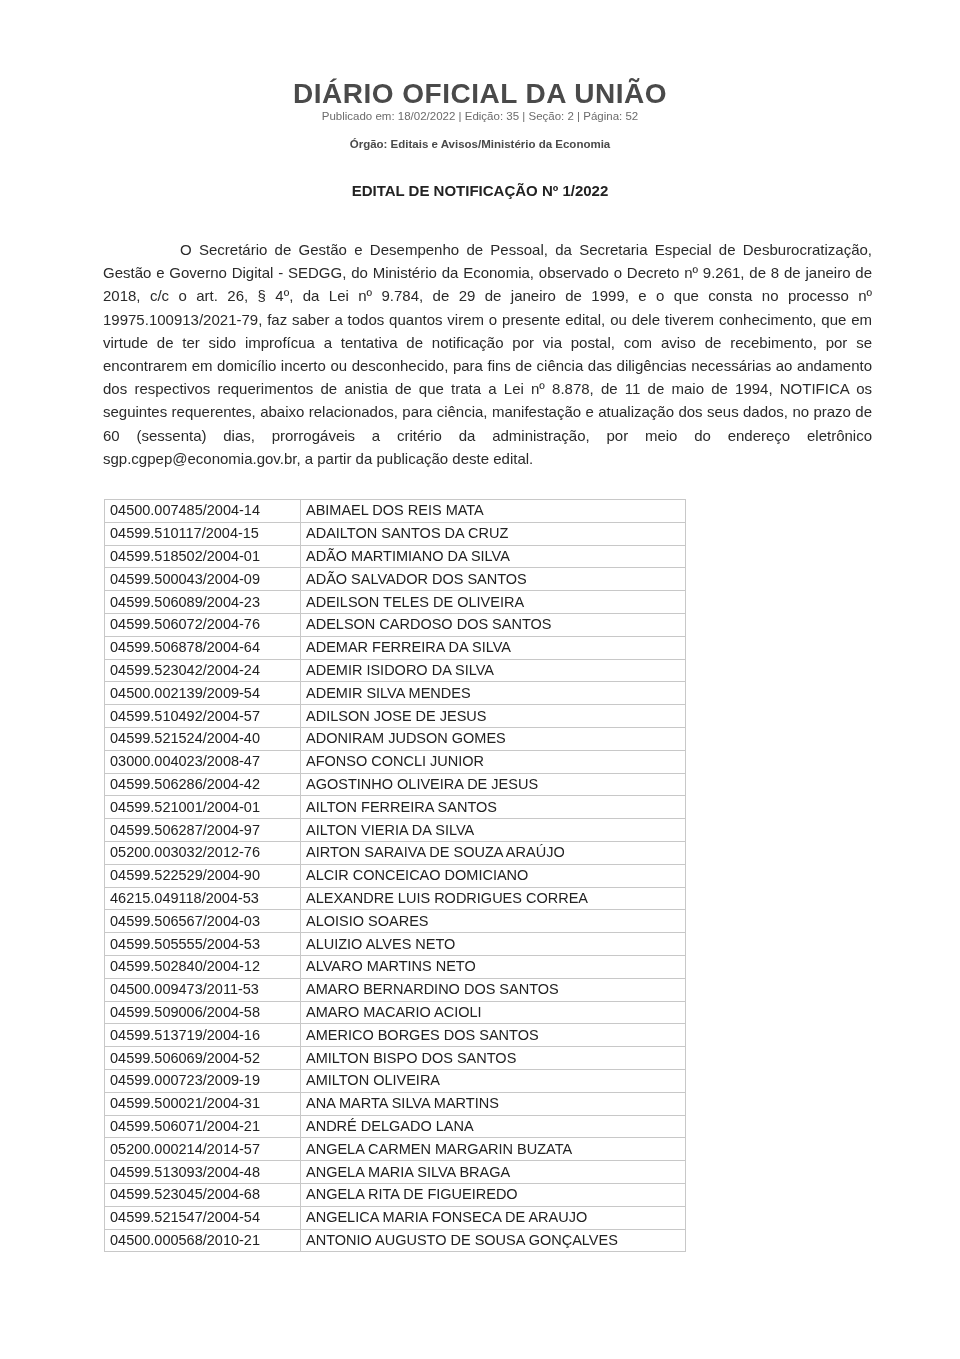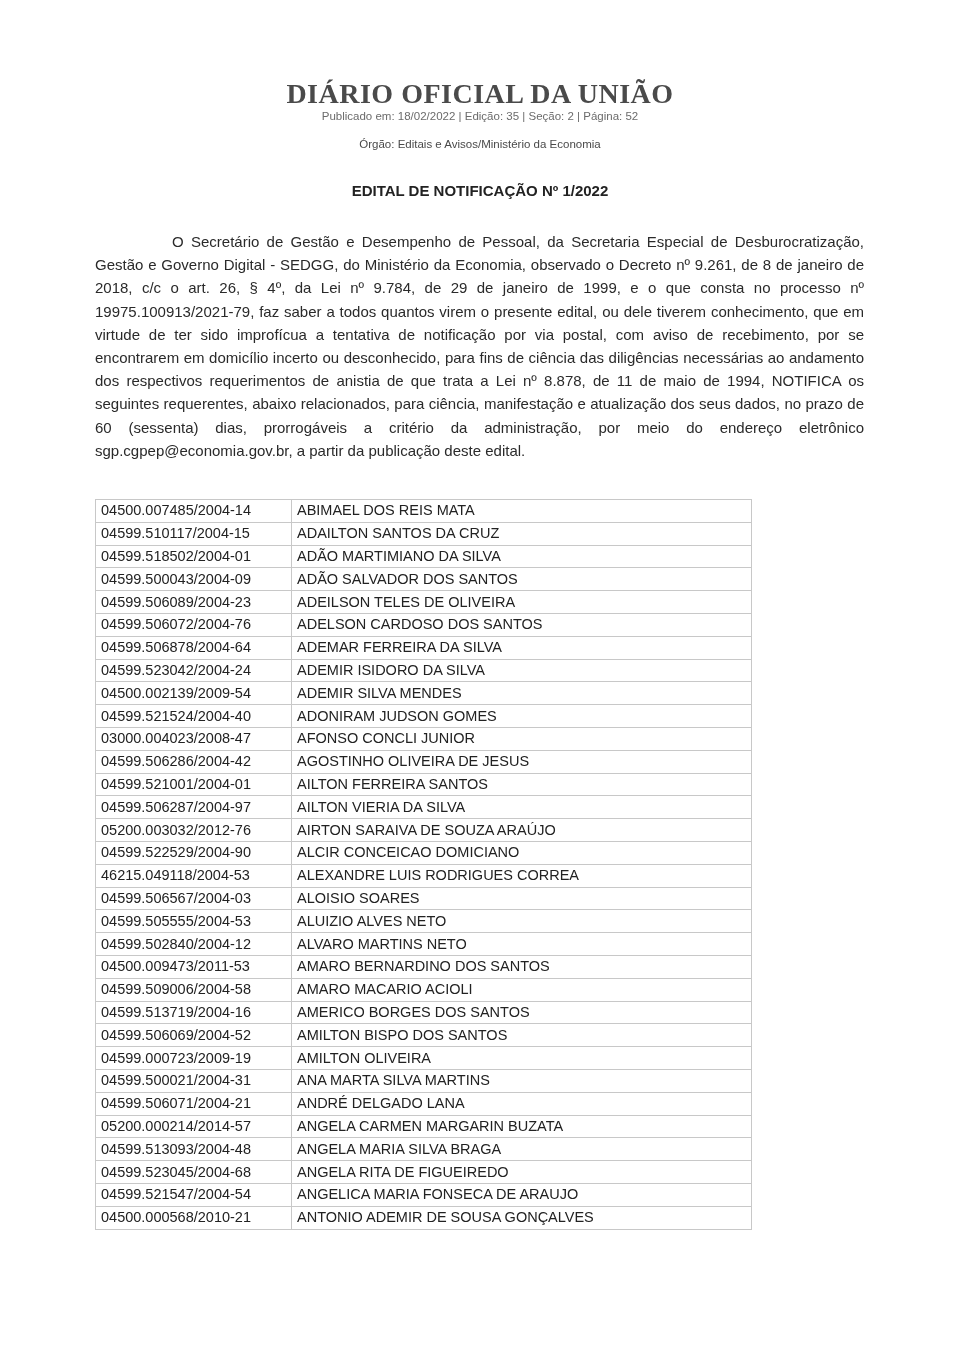--- a/index.html
+++ b/index.html
@@ -20,21 +20,21 @@
       left: 0; top: 0;
       width: 960px;
       height: 1359px;
     }
     .masthead {
       position: absolute;
       top: 78px;
       left: 0;
       width: 960px;
       text-align: center;
-      font-family: Liberation Serif, serif;
+      font-family: Liberation Sans, sans-serif;
       font-weight: bold;
       font-size: 28px;
       letter-spacing: 0.5px;
       color: #4a4a4a;
     }
     .pubinfo {
       position: absolute;
       top: 110px;
       left: 0;
       width: 960px;
@@ -43,21 +43,21 @@
       color: #6b6b6b;
     }
     .orgao {
       position: absolute;
       top: 138px;
       left: 0;
       width: 960px;
       text-align: center;
       font-size: 11.5px;
       color: #4a4a4a;
-      font-weight: normal;
+      font-weight: bold;
     }
     .edital-title {
       position: absolute;
       top: 182px;
       left: 0;
       width: 960px;
       text-align: center;
       font-size: 15px;
       font-weight: bold;
       color: #222222;
@@ -65,27 +65,27 @@
     .body-text {
       position: absolute;
       top: 230px;
       left: 95px;
       width: 769px;
       font-size: 15px;
       line-height: 23.2px;
       text-align: justify;
       color: #2a2a2a;
       text-indent: 77px;
-      margin: 0;
+      margin: 8px;
     }
     .req-table {
       position: absolute;
       top: 499px;
-      left: 95px;
-      width: 657px;
+      left: 104px;
+      width: 582px;
       border-collapse: collapse;
       border: 1.5px solid #c8c8c8;
     }
     .req-table td {
       border: 1.5px solid #c8c8c8;
       height: 21.8px;
       padding: 0 0 0 5px;
       font-size: 14.5px;
       color: #222222;
       white-space: nowrap;
@@ -139,20 +139,24 @@
         </tr>
         <tr>
           <td class="proc">04599.523042/2004-24</td>
           <td>ADEMIR ISIDORO DA SILVA</td>
         </tr>
         <tr>
           <td class="proc">04500.002139/2009-54</td>
           <td>ADEMIR SILVA MENDES</td>
         </tr>
         <tr>
+          <td class="proc">04599.510492/2004-57</td>
+          <td>ADILSON JOSE DE JESUS</td>
+        </tr>
+        <tr>
           <td class="proc">04599.521524/2004-40</td>
           <td>ADONIRAM JUDSON GOMES</td>
         </tr>
         <tr>
           <td class="proc">03000.004023/2008-47</td>
           <td>AFONSO CONCLI JUNIOR</td>
         </tr>
         <tr>
           <td class="proc">04599.506286/2004-42</td>
           <td>AGOSTINHO OLIVEIRA DE JESUS</td>
@@ -228,17 +232,17 @@
         <tr>
           <td class="proc">04599.523045/2004-68</td>
           <td>ANGELA RITA DE FIGUEIREDO</td>
         </tr>
         <tr>
           <td class="proc">04599.521547/2004-54</td>
           <td>ANGELICA MARIA FONSECA DE ARAUJO</td>
         </tr>
         <tr>
           <td class="proc">04500.000568/2010-21</td>
-          <td>ANTONIO ADEMIR DE SOUSA GONÇALVES</td>
+          <td>ANTONIO AUGUSTO DE SOUSA GONÇALVES</td>
         </tr>
       </tbody>
   </table>
 </div>
 
 </body></html>

